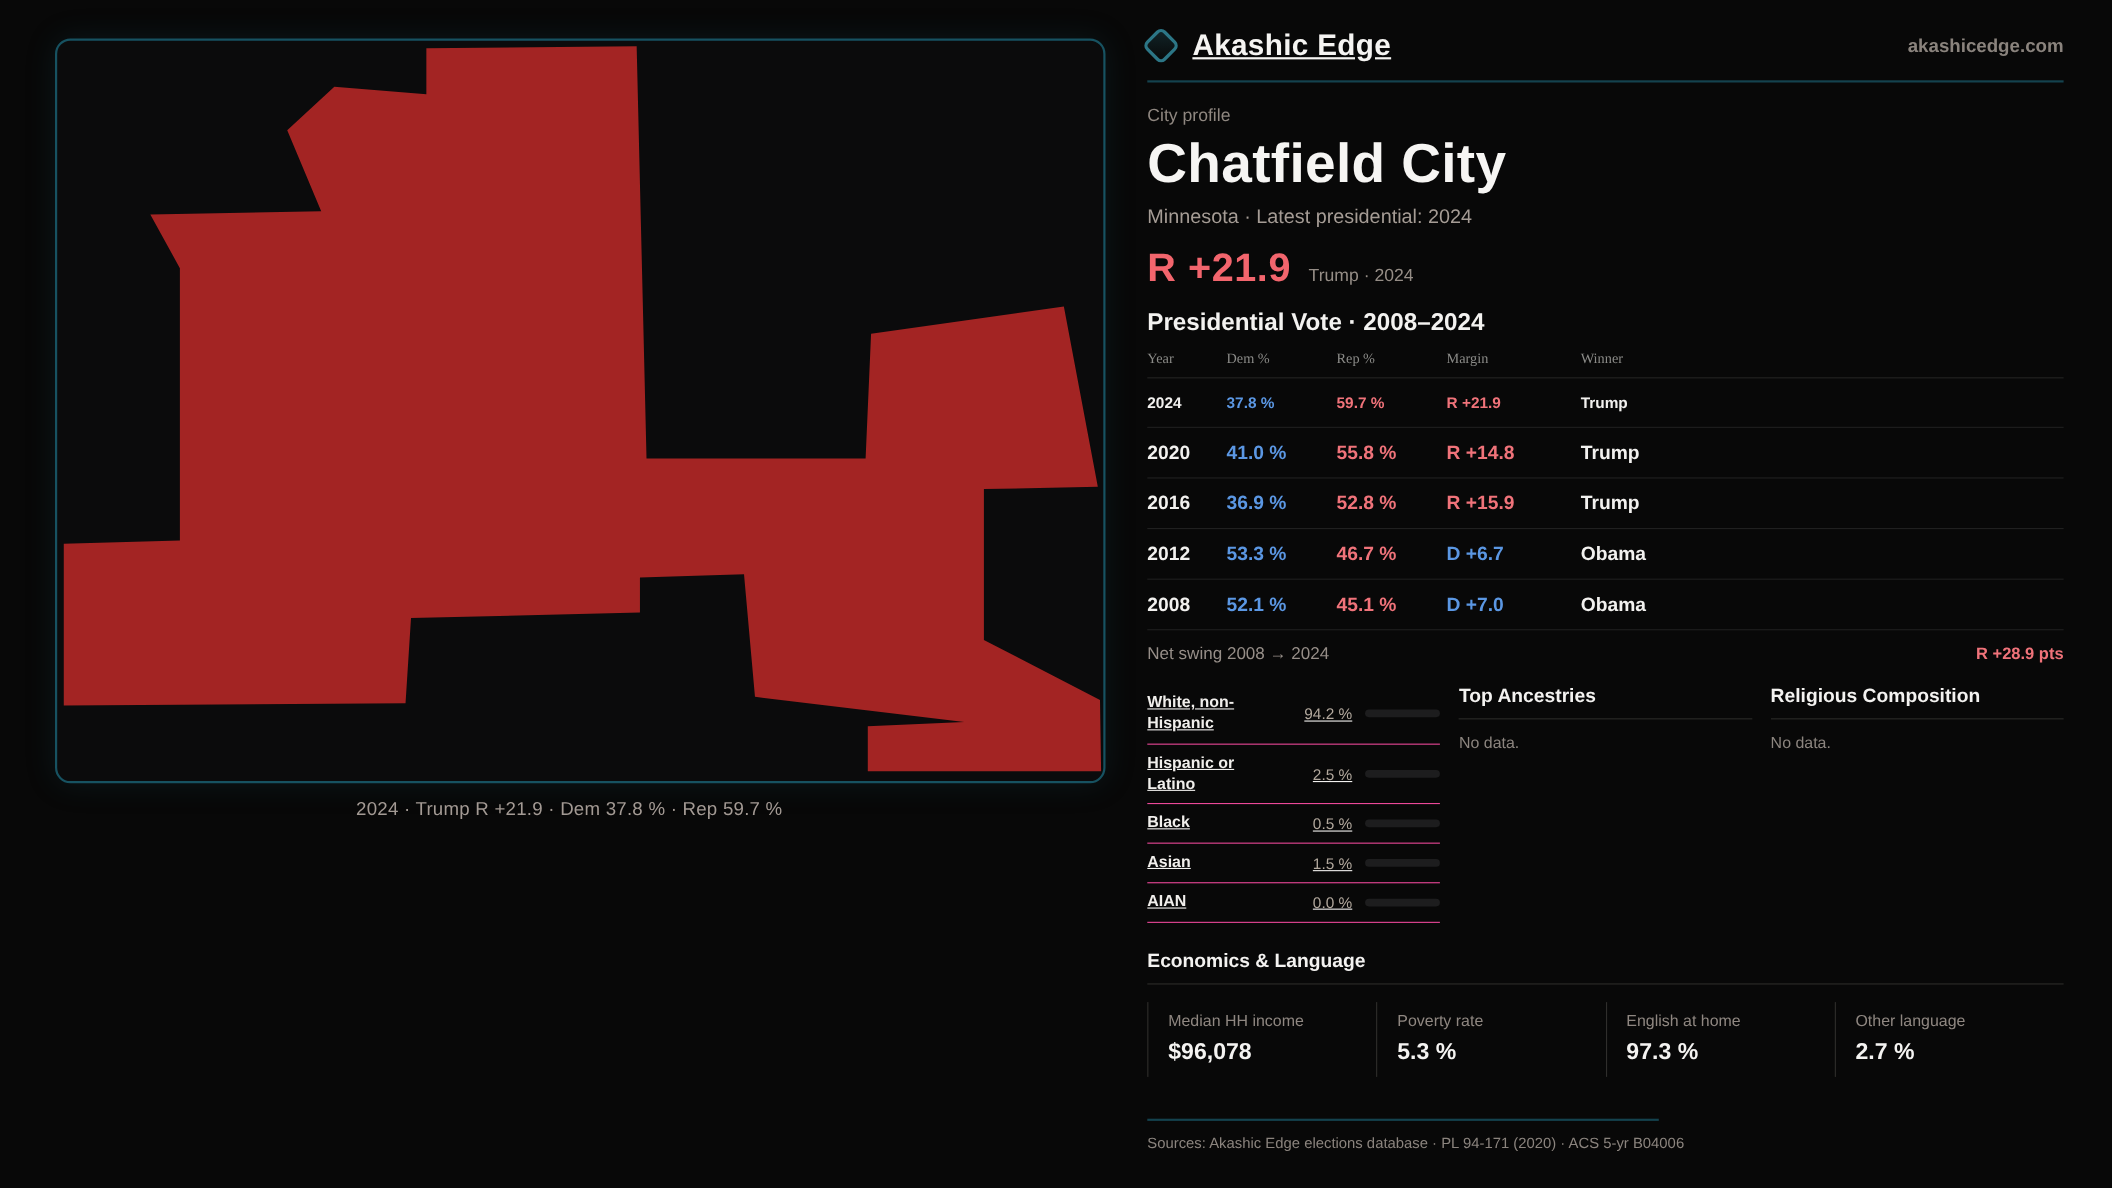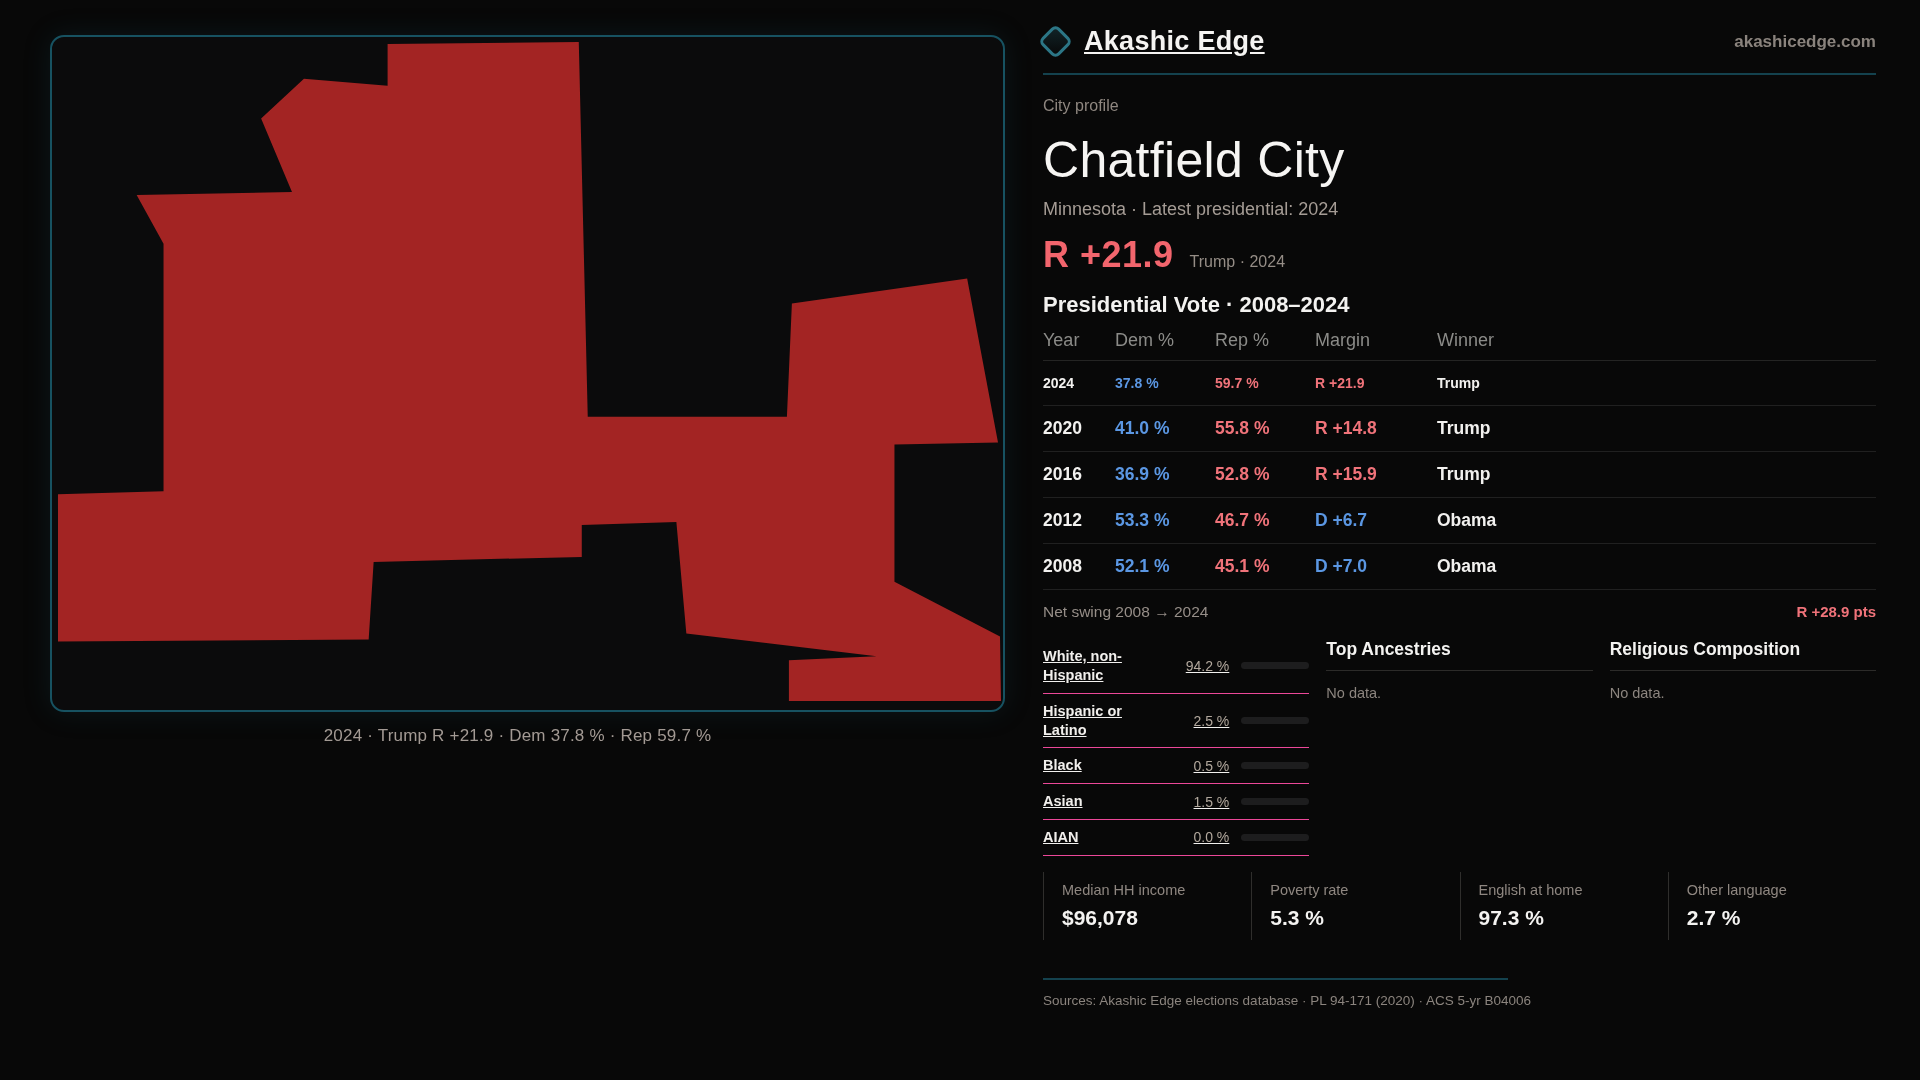--- a/index.html
+++ b/index.html
@@ -34,32 +34,32 @@
   .diamond {
     width:25px; height:25px; transform:rotate(45deg);
     border:3px solid #2c7686; border-radius:6px;
     background:linear-gradient(135deg, rgba(44,118,134,.25), rgba(10,20,24,.1));
     flex:0 0 auto;
   }
   .brand-name { font-size:27px; font-weight:700; color:#f5f4f2; letter-spacing:.3px;text-decoration:underline; }
   .domain { font-size:17px; font-weight:600; color:#8a837d; text-decoration:none; }
 
   .kicker { margin-top:22px; font-size:16px; color:#8f8780; }
-  .city   { margin-top:16px; font-size:50px; font-weight:400; color:#f6f5f3; letter-spacing:.3px; }
+  .city   { margin-top:4px; font-size:50px; font-weight:700; color:#f6f5f3; letter-spacing:.3px; }
   .subtitle { margin-top:10px; font-size:18px; color:#a59c95; }
 
   .headline { margin-top:14px; display:flex; align-items:baseline; }
   .headline-margin { font-size:36px; font-weight:700; color:#f2656d; letter-spacing:.5px; }
   .headline-ctx { margin-left:16px; font-size:16px; color:#958d86; }
 
   .pv-title { margin-top:16px; font-size:22px; font-weight:700; color:#f3f2f0; }
 
   .vgrid { display:grid; grid-template-columns:72px 100px 100px 122px 1fr; align-items:baseline; }
   .vhead { margin-top:12px; padding-bottom:9px; border-bottom:1px solid #242423;
-           font-size:18px; color:#8b8b88; }
+           font-size:13px; color:#8b8b88;font-family:Liberation Serif, serif; }
   .vrow  { border-bottom:1px solid #202020; font-weight:600; }
   .vrow.big  { padding:14px 0; font-size:14px; }
   .vrow.sm   { padding:12px 0; font-size:17.5px; }
   .c-year, .c-win { color:#f2f1ef; }
   .c-dem { color:#5b97e3; }
   .c-rep { color:#f0737a; }
 
   .netswing { display:flex; justify-content:space-between; align-items:baseline; margin-top:13px; }
   .netswing .lbl { font-size:15.5px; color:#968e88; }
   .netswing .val { font-size:15px; font-weight:700; color:#f0737a; }
@@ -200,20 +200,21 @@
       <div class="sec-title">Top Ancestries</div>
       <div class="nodata">No data.</div>
     </div>
 
     <div>
       <div class="sec-title">Religious Composition</div>
       <div class="nodata">No data.</div>
     </div>
   </div>
 
+  <div class="sec-title econ-title">Economics &amp; Language</div>
   <div class="stats">
     <div class="stat">
       <div class="stat-label">Median HH income</div>
       <div class="stat-value">$96,078</div>
     </div>
     <div class="stat">
       <div class="stat-label">Poverty rate</div>
       <div class="stat-value">5.3 %</div>
     </div>
     <div class="stat">

